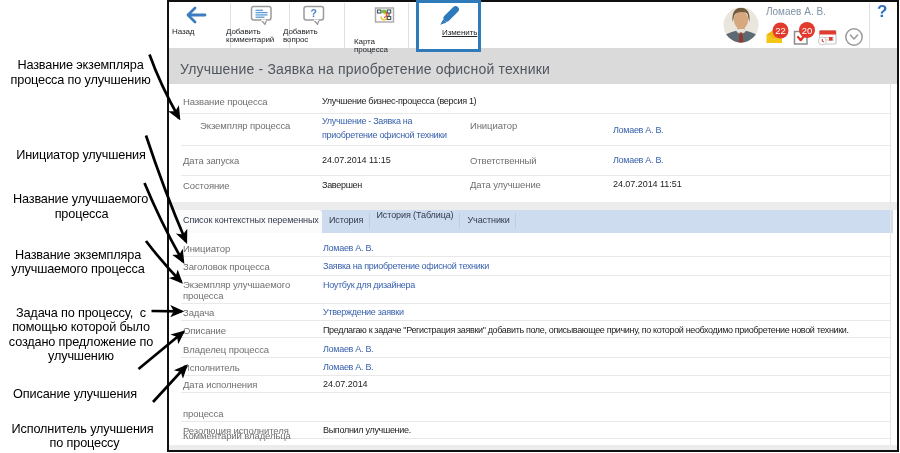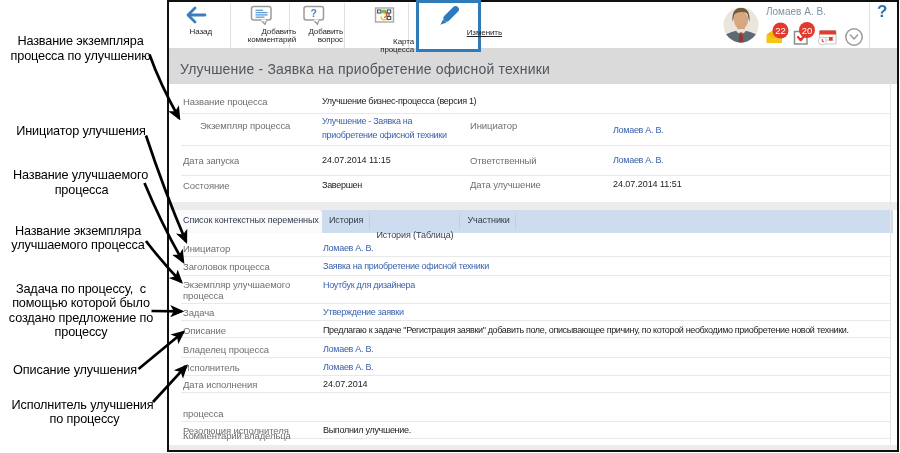--- a/index.html
+++ b/index.html
@@ -2,22 +2,22 @@
 <html><head>
 <meta charset="utf-8">
 <style>
   html,body{margin:0;padding:0;width:900px;height:453px;background:#fff;overflow:hidden;
     font-family:"Liberation Sans", sans-serif;}
   .abs{position:absolute;white-space:nowrap;}
   .lab{position:absolute;white-space:nowrap;font-size:9.5px;line-height:11px;color:#6f6f6f;letter-spacing:-0.1px;}
   .val{position:absolute;white-space:nowrap;font-size:9px;line-height:11px;color:#1c1c1c;letter-spacing:-0.3px;}
   .lnk{position:absolute;white-space:nowrap;font-size:9px;line-height:11px;color:#3a62ad;letter-spacing:-0.3px;}
   .tbt{position:absolute;white-space:nowrap;font-size:9px;line-height:11px;color:#333a4d;letter-spacing:-0.1px;}
-  .tlb{position:absolute;font-size:8px;line-height:8.2px;color:#23272b;text-align:right;letter-spacing:-0.1px;}
-  .ann{position:absolute;font-size:12.7px;line-height:15px;color:#000;white-space:nowrap;transform:translateX(-50%);letter-spacing:-0.15px;}
+  .tlb{position:absolute;font-size:8px;line-height:8.2px;color:#23272b;text-align:left;letter-spacing:-0.1px;}
+  .ann{position:absolute;font-size:12.7px;line-height:15px;color:#000;white-space:nowrap;transform:translateX(-50%);letter-spacing:-0.15px;margin-top:24px;}
   .sep{position:absolute;left:181px;width:709px;height:1px;background:#e9e9e9;}
   .vdiv{position:absolute;top:3px;width:1px;height:45px;background:#dde1e6;}
 </style>
 </head>
 <body>
 
 <div class="abs" style="left:167px;top:0;width:732px;height:452px;border:2px solid #101010;box-sizing:border-box;background:#fff;"></div>
 
 <div class="abs" style="left:169px;top:49px;width:728px;height:35px;background:#dadada;"></div>
 <div class="abs" style="left:180px;top:60.5px;font-size:14px;color:#4f565e;letter-spacing:0.18px;">Улучшение - Заявка на приобретение офисной техники</div>
@@ -41,21 +41,21 @@
 <div class="abs" style="left:766px;top:6px;font-size:10px;color:#7e92a5;">Ломаев А. В.</div>
 
 <div class="abs" style="left:877px;top:2px;font-size:17px;font-weight:bold;color:#2c70b8;">?</div>
 
 <div class="abs" style="left:169px;top:202px;width:728px;height:8px;background:#ececec;"></div>
 
 <div class="abs" style="left:169px;top:209.5px;width:724px;height:23px;background:#cddcee;"></div>
 <div class="abs" style="left:169px;top:209.5px;width:153px;height:23px;background:#fbfbfb;border-top-right-radius:3px;"></div>
 <div class="tbt" style="left:183px;top:214.8px;">Список контекстных переменных</div>
 <div class="tbt" style="left:329px;top:214.8px;">История</div>
-<div class="tbt" style="left:376.5px;top:230px;">История (Таблица)</div>
+<div class="tbt" style="left:376.5px;top:210px;">История (Таблица)</div>
 <div class="tbt" style="left:467.5px;top:214.8px;">Участники</div>
 <div class="abs" style="left:369px;top:213px;width:1px;height:16px;background:#b9cfe6;"></div>
 <div class="abs" style="left:459px;top:213px;width:1px;height:16px;background:#b9cfe6;"></div>
 <div class="abs" style="left:515px;top:213px;width:1px;height:16px;background:#b9cfe6;"></div>
 
 <div class="abs" style="left:169px;top:445px;width:728px;height:5px;background:#ececec;"></div>
 
 <div class="abs" style="left:890px;top:82px;width:1px;height:363px;background:#e6e6e6;"></div>
 
 <div class="sep" style="top:113px;"></div>
@@ -114,21 +114,21 @@
 <div class="ann" style="left:80.5px;top:33.5px;">Название экземпляра</div>
 <div class="ann" style="left:80.5px;top:48.5px;">процесса по улучшению</div>
 <div class="ann" style="left:81px;top:124px;">Инициатор улучшения</div>
 <div class="ann" style="left:80.5px;top:167.5px;">Название улучшаемого</div>
 <div class="ann" style="left:81.5px;top:183px;">процесса</div>
 <div class="ann" style="left:78px;top:223.5px;">Название экземпляра</div>
 <div class="ann" style="left:78px;top:237.5px;">улучшаемого процесса</div>
 <div class="ann" style="left:81px;top:281.5px;">Задача по процессу,&nbsp; с</div>
 <div class="ann" style="left:81px;top:295.5px;">помощью которой было</div>
 <div class="ann" style="left:81px;top:310.5px;">создано предложение по</div>
-<div class="ann" style="left:81px;top:324.5px;">процессу</div>
+<div class="ann" style="left:81px;top:324.5px;">улучшению</div>
 <div class="ann" style="left:75px;top:362.5px;">Описание улучшения</div>
 <div class="ann" style="left:82.5px;top:397.5px;">Исполнитель улучшения</div>
 <div class="ann" style="left:84.5px;top:411.5px;">по процессу</div>
 
 <svg class="abs" style="left:0;top:0;z-index:40;" width="900" height="453" viewBox="0 0 900 453">
   <defs>
     <marker id="ah" viewBox="0 0 10 10" refX="8" refY="5" markerWidth="5.2" markerHeight="5.2" orient="auto-start-reverse">
       <path d="M0,0.6 L10,5 L0,9.4 L2.5,5 Z" fill="#000"></path>
     </marker>
   </defs>

